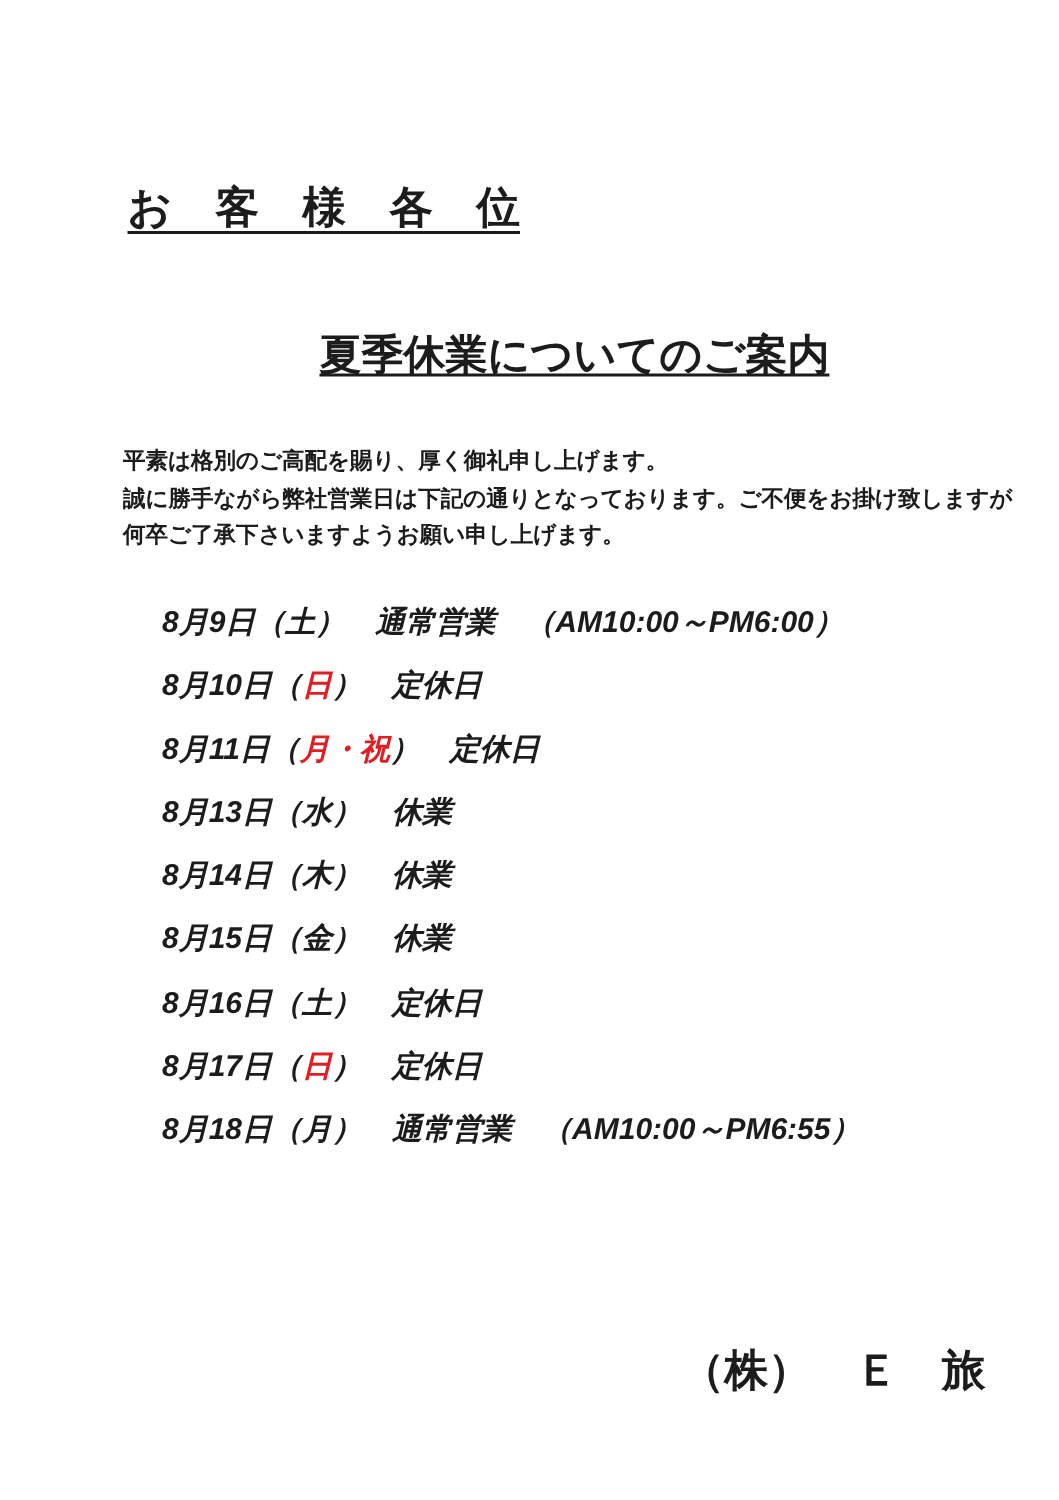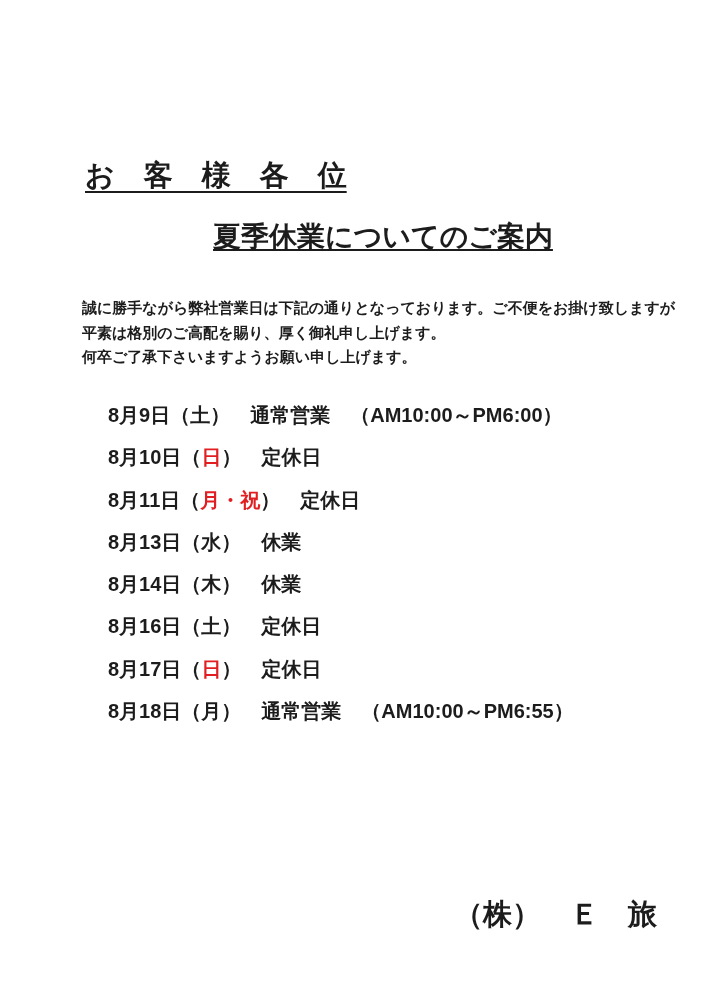--- a/index.html
+++ b/index.html
@@ -21,21 +21,20 @@
     position: absolute;
     left: 85px;
     top: 123px;
     font-size: 29px;
     line-height: 1.15;
     letter-spacing: 0px;
     text-decoration: underline;
     text-decoration-thickness: 2px;
     text-underline-offset: 6px;
     white-space: nowrap;
-    margin-top: 36px;
   }
   .notice-title {
     position: absolute;
     left: 213px;
     top: 221px;
     font-size: 28px;
     line-height: 1.15;
     text-decoration: underline;
     text-decoration-thickness: 2px;
     text-underline-offset: 3px;
@@ -51,20 +50,21 @@
   }
   .schedule {
     position: absolute;
     left: 108px;
     top: 394px;
     font-size: 20px;
     line-height: 42.3px;
     list-style: none;
     margin: 0;
     padding: 0;
+    font-style: italic;
   }
   .schedule-row {
     white-space: nowrap;
   }
   .red-text {
     color: #e11e22;
   }
   .company {
     position: absolute;
     top: 897px;
@@ -91,31 +91,32 @@
 </head>
 <body>
 
 <div class="page">
 
   <div class="recipient">お　客　様　各　位</div>
 
   <div class="notice-title">夏季休業についてのご案内</div>
 
   <div class="greeting">
+    <div>平素は格別のご高配を賜り、厚く御礼申し上げます。</div>
     <div>誠に勝手ながら弊社営業日は下記の通りとなっております。ご不便をお掛け致しますが</div>
-    <div>平素は格別のご高配を賜り、厚く御礼申し上げます。</div>
     <div>何卒ご了承下さいますようお願い申し上げます。</div>
   </div>
 
   <ul class="schedule">
     <li class="schedule-row"><span>8月9日（土）　通常営業　（AM10:00～PM6:00）</span><span class="red-text"></span><span></span></li>
     <li class="schedule-row"><span>8月10日（</span><span class="red-text">日</span><span>）　定休日</span></li>
     <li class="schedule-row"><span>8月11日（</span><span class="red-text">月・祝</span><span>）　定休日</span></li>
     <li class="schedule-row"><span>8月13日（水）　休業</span><span class="red-text"></span><span></span></li>
     <li class="schedule-row"><span>8月14日（木）　休業</span><span class="red-text"></span><span></span></li>
+    <li class="schedule-row"><span>8月15日（金）　休業</span><span class="red-text"></span><span></span></li>
     <li class="schedule-row"><span>8月16日（土）　定休日</span><span class="red-text"></span><span></span></li>
     <li class="schedule-row"><span>8月17日（</span><span class="red-text">日</span><span>）　定休日</span></li>
     <li class="schedule-row"><span>8月18日（月）　通常営業　（AM10:00～PM6:55）</span><span class="red-text"></span><span></span></li>
   </ul>
 
   <div class="company">（株）　Ｅ　旅</div>
 
 
 </div>
 

